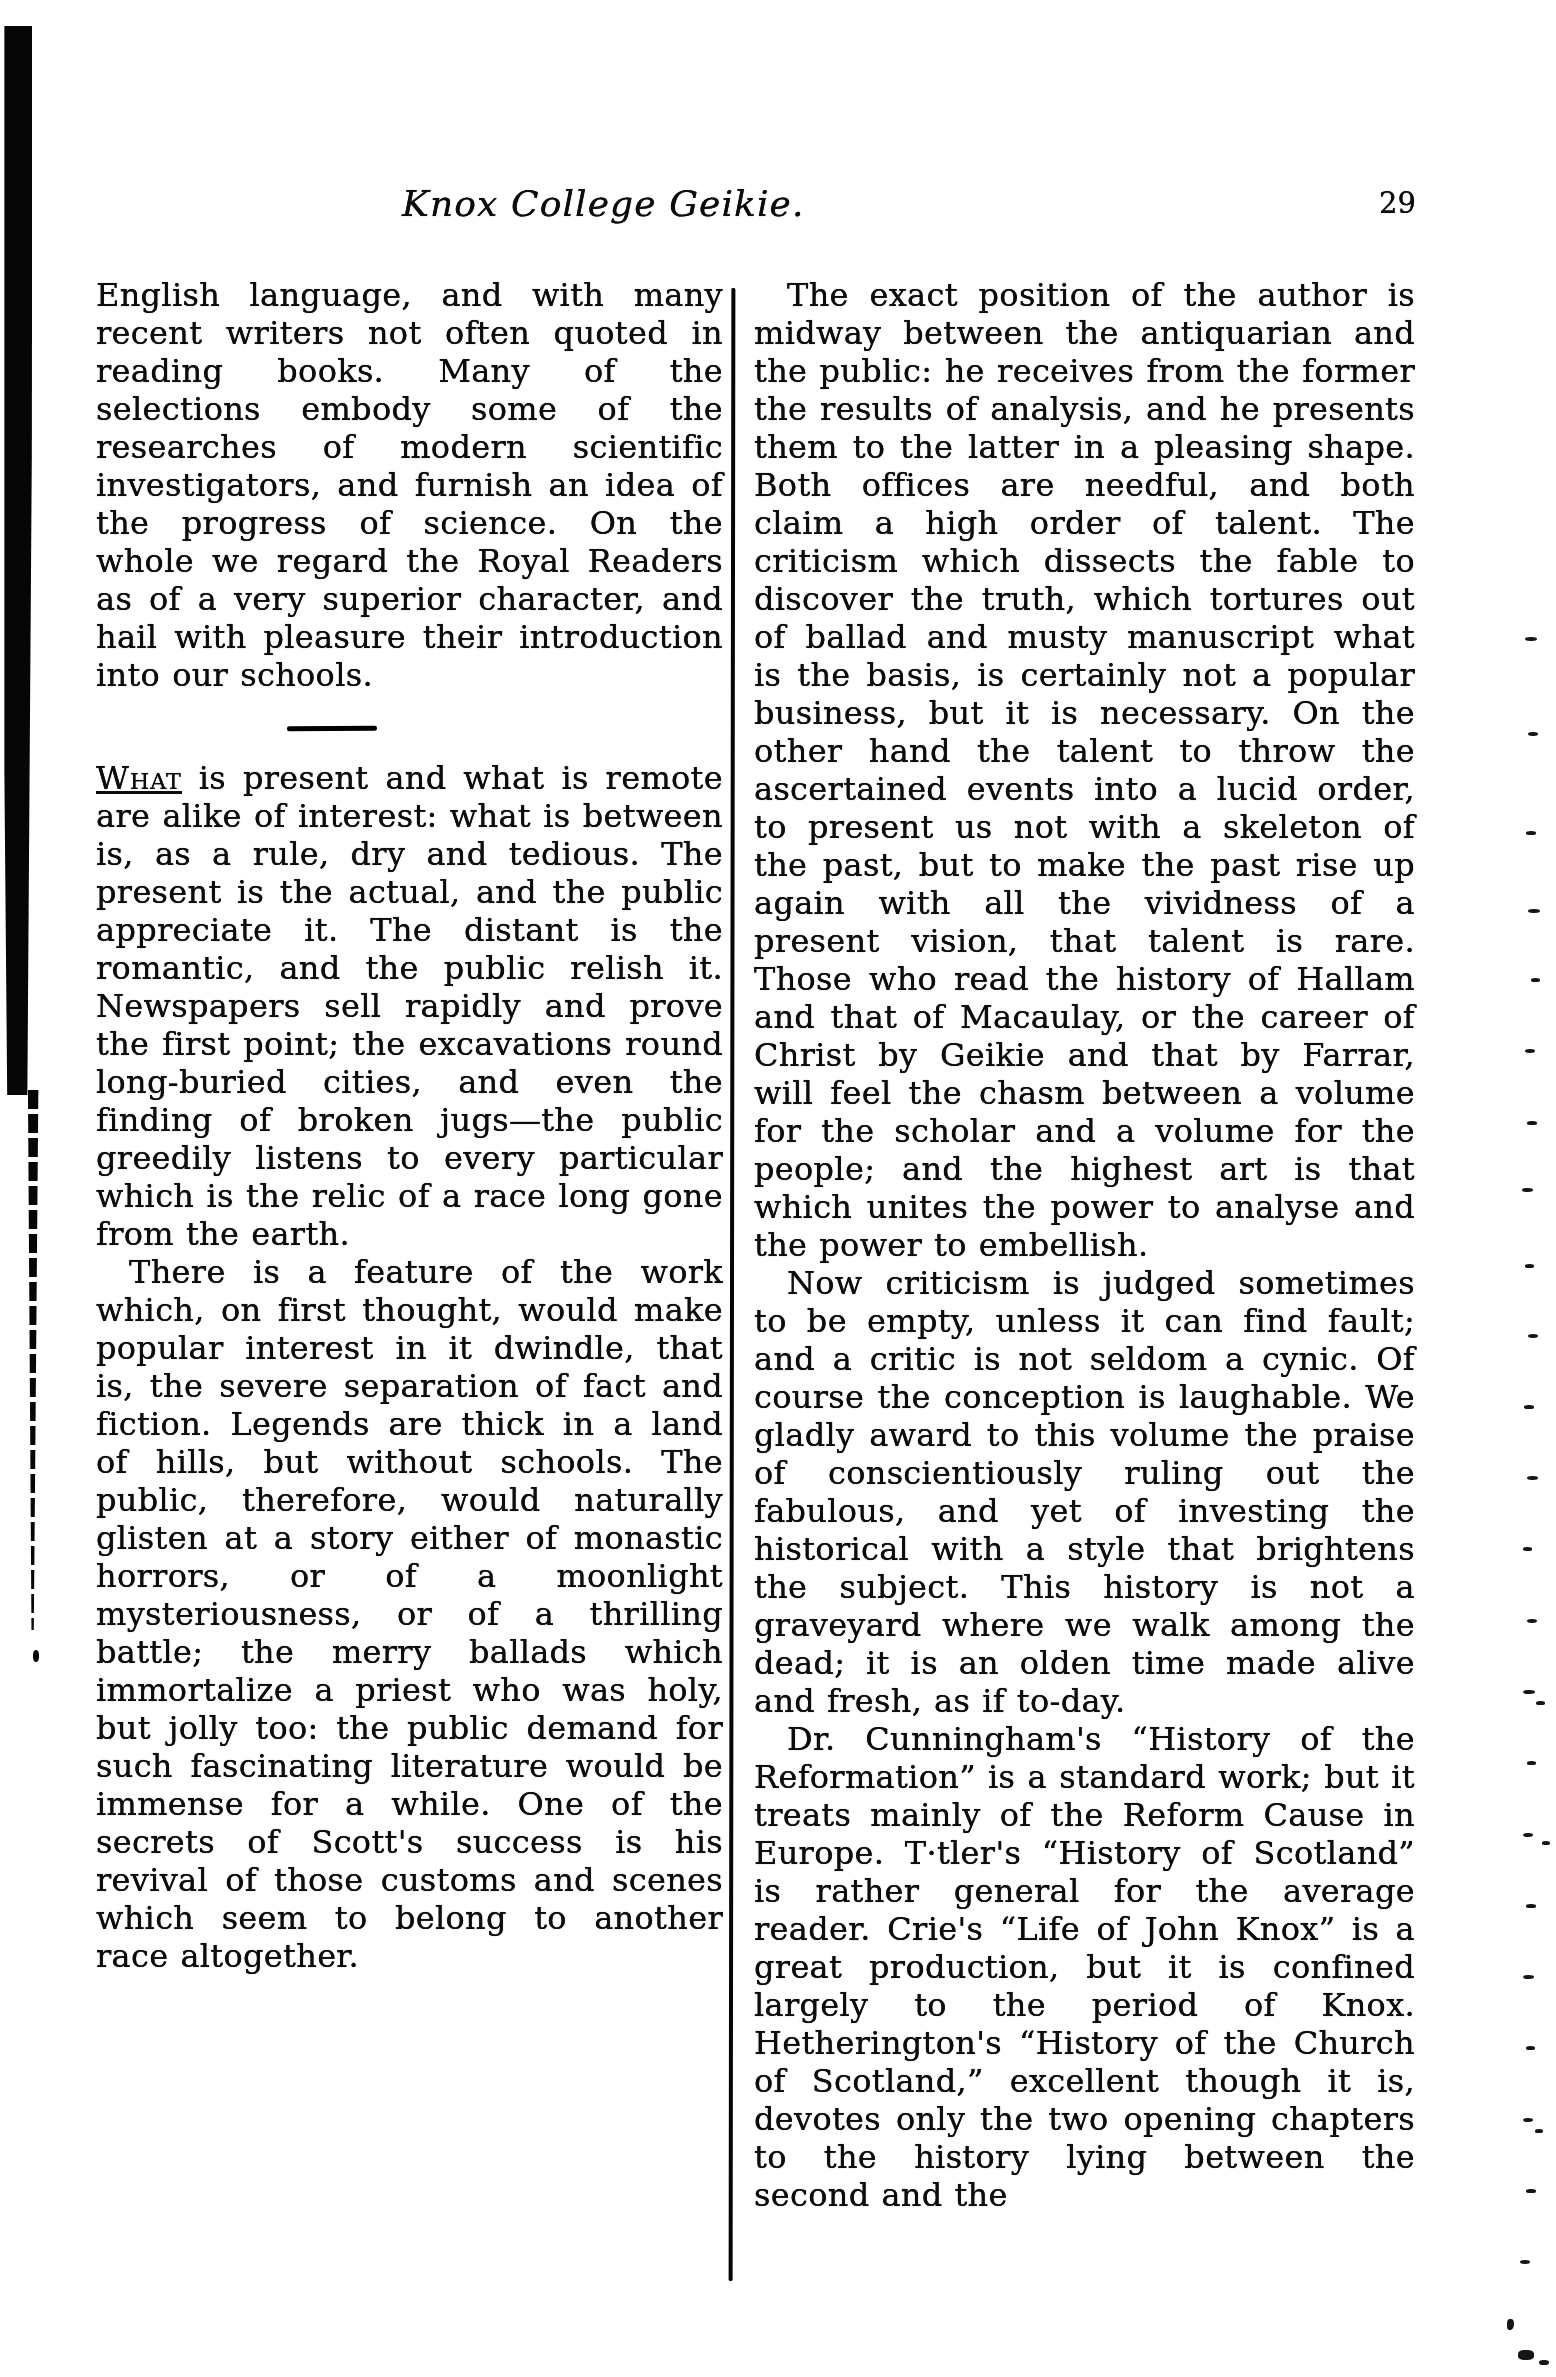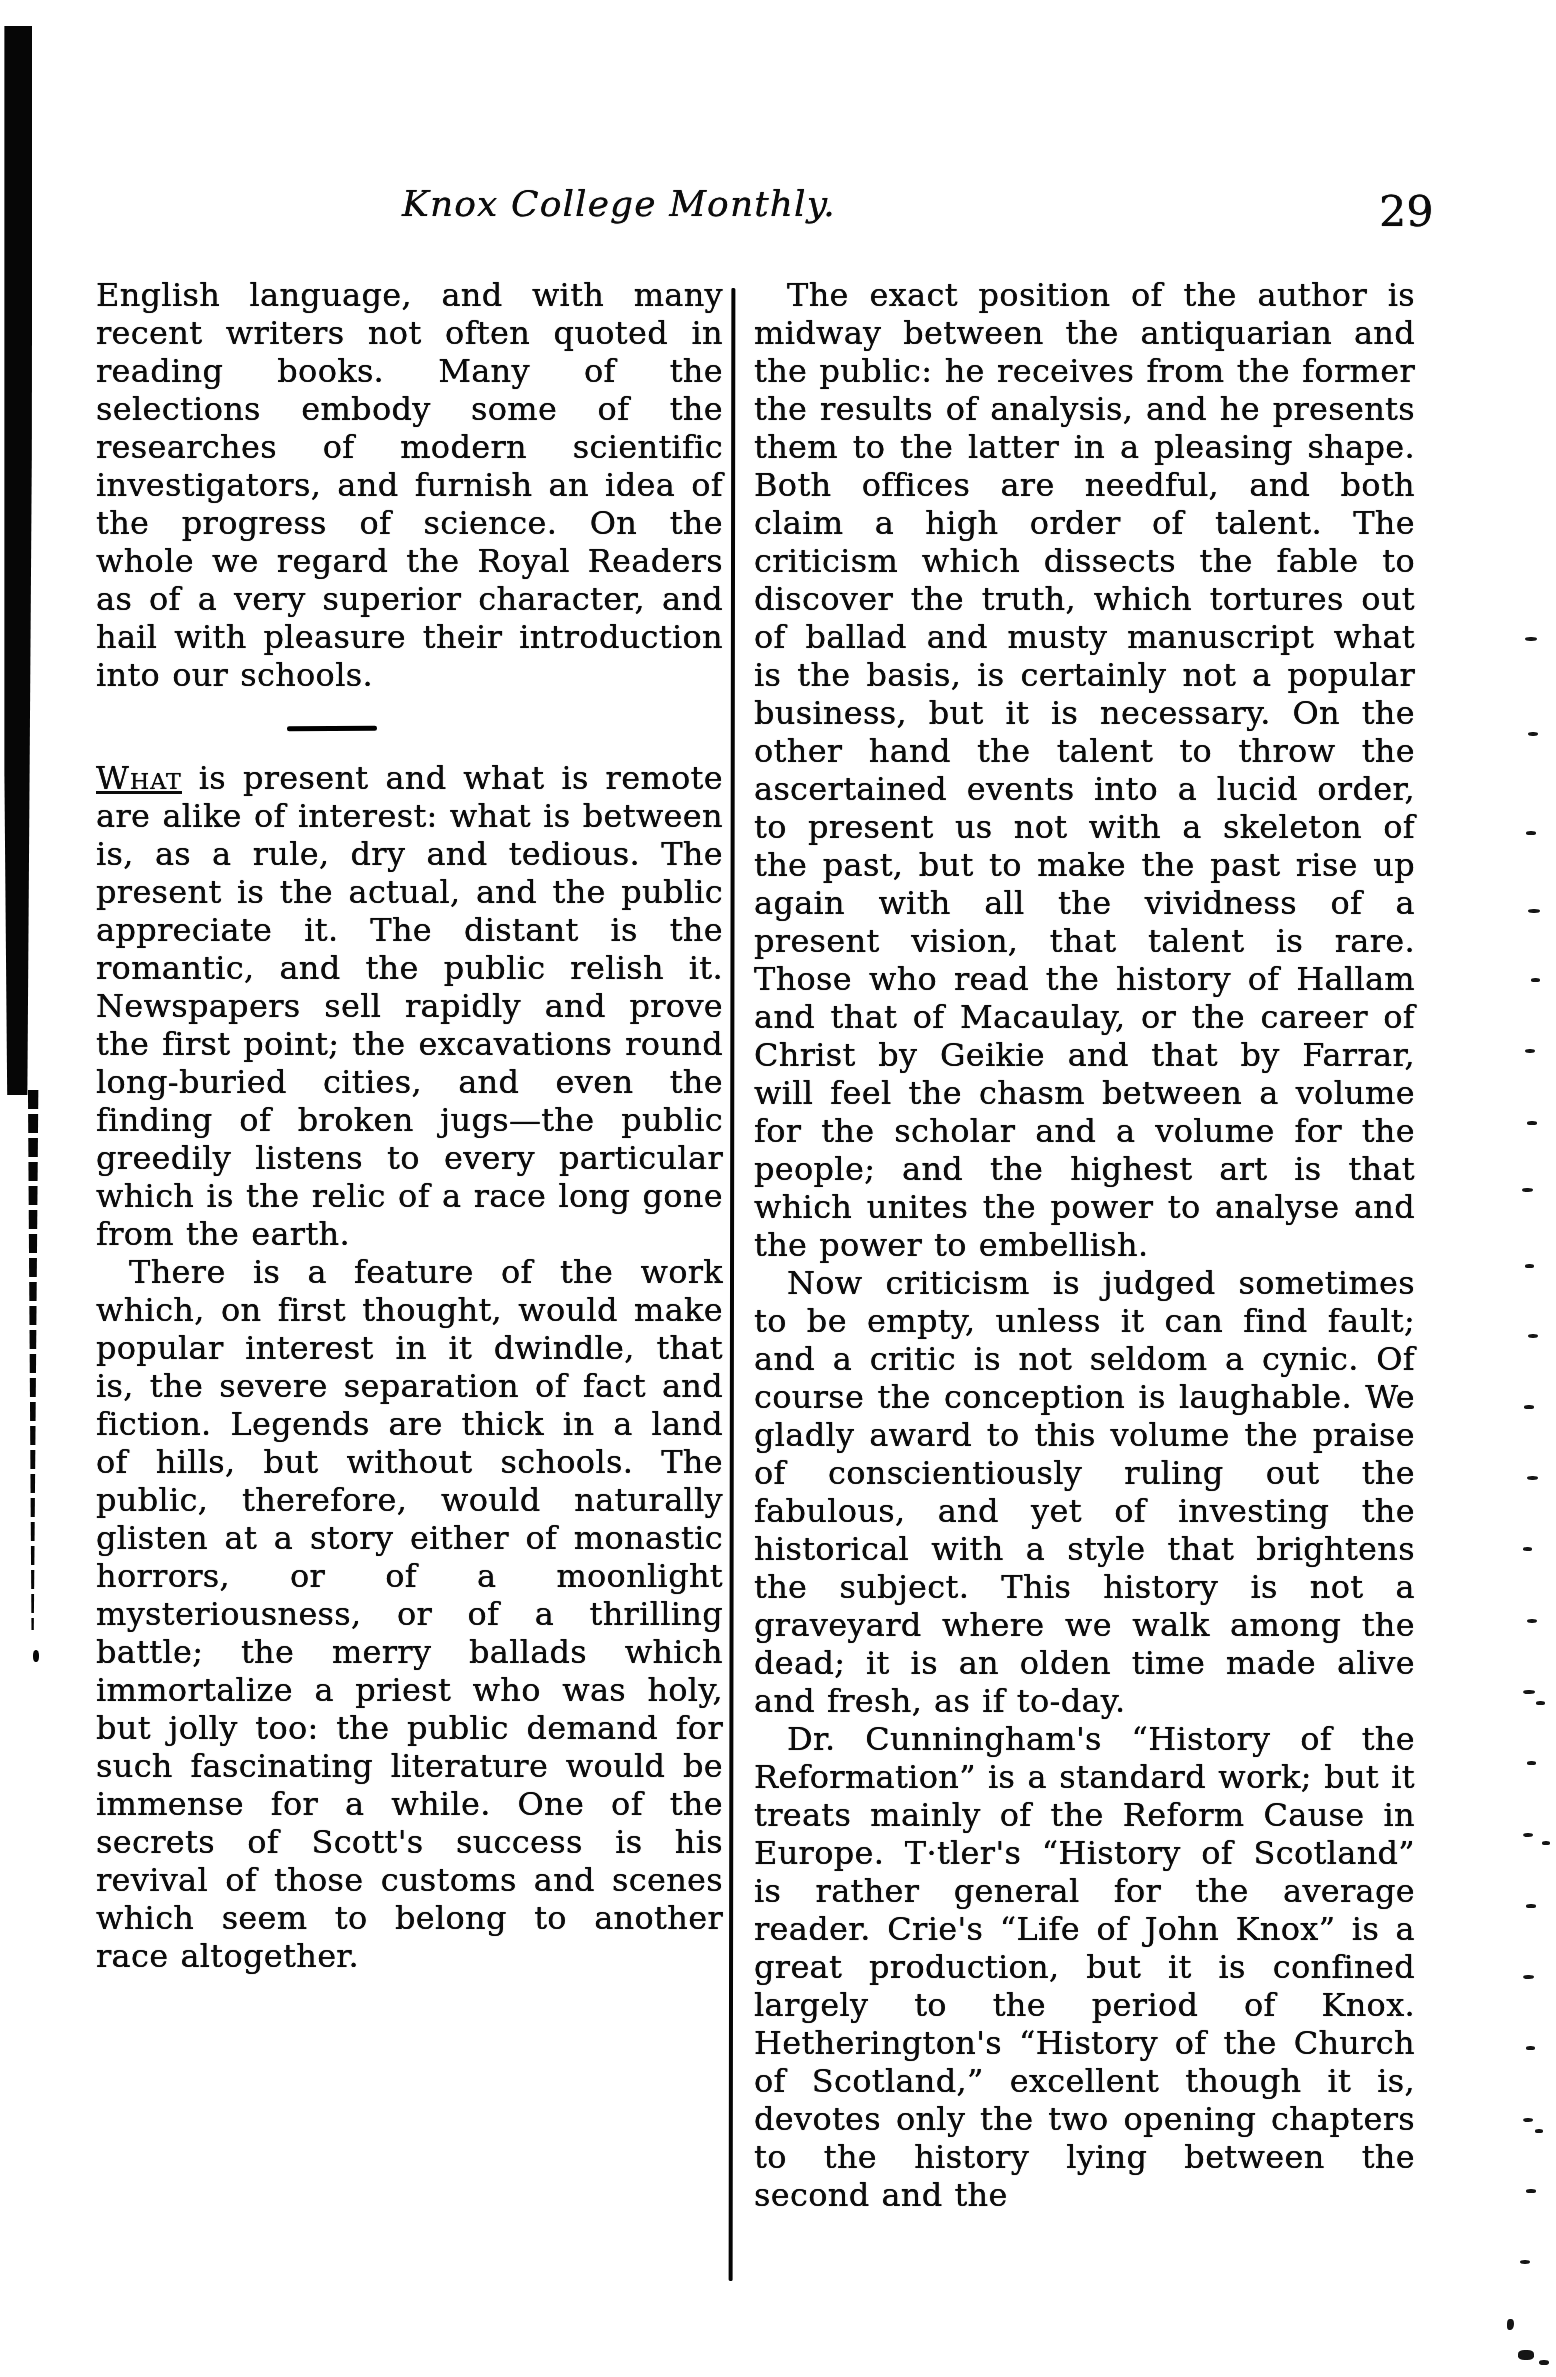--- a/index.html
+++ b/index.html
@@ -27,21 +27,21 @@
   .speck { position: absolute; background: #151515; border-radius: 45%; }
   
   .journal-title {
     position: absolute; left: 402px; top: 183px;
     font-style: italic; font-size: 36px; letter-spacing: 1.1px;
     white-space: nowrap;
     text-shadow: 0 0 0.7px #000;
   }
   .page-number {
     position: absolute; left: 1379px; top: 186px;
-    font-size: 43px; text-shadow: 0 0 0.7px #000;
+    font-size: 29px; text-shadow: 0 0 0.7px #000;
   }
   
   .col {
     position: absolute; top: 276px;
     font-size: 32px; line-height: 38px;
     text-align: justify;
     letter-spacing: 0.3px; word-spacing: 1.5px;
     text-shadow: 0 0 0.7px #000;
   }
   .col-left  { left: 96px;  width: 627px; }
@@ -68,21 +68,21 @@
 </style>
 </head>
 <body>
 
 <div class="page">
 
   <div class="artifact left-bar"></div>
   <div class="artifact left-line"></div>
   <div class="artifact left-dot"></div>
 
-  <div class="journal-title">Knox College Monthly.</div>
+  <div class="journal-title">Knox College Geikie.</div>
   <div class="page-number">29</div>
 
   <div class="col col-left">
     <p class="para">English language, and with many recent writers not often quoted in reading books. Many of the selections embody some of the researches of modern scientific investigators, and furnish an idea of the progress of science. On the whole we regard the Royal Readers as of a very superior character, and hail with pleasure their introduction into our schools.</p>
     <div class="section-rule"></div>
     <p class="para"><span class="lead-sc">What</span> <span>is present and what is remote are alike of interest: what is between is, as a rule, dry and tedious. The present is the actual, and the public appreciate it. The distant is the romantic, and the public relish it. Newspapers sell rapidly and prove the first point; the excavations round long-buried cities, and even the finding of broken jugs—the public greedily listens to every particular which is the relic of a race long gone from the earth.</span></p>
     <p class="para indent">There is a feature of the work which, on first thought, would make popular interest in it dwindle, that is, the severe separation of fact and fiction. Legends are thick in a land of hills, but without schools. The public, therefore, would naturally glisten at a story either of monastic horrors, or of a moonlight mysteriousness, or of a thrilling battle; the merry ballads which immortalize a priest who was holy, but jolly too: the public demand for such fascinating literature would be immense for a while. One of the secrets of Scott's success is his revival of those customs and scenes which seem to belong to another race altogether.</p>
   </div>
 
   <div class="col-divider"></div>

